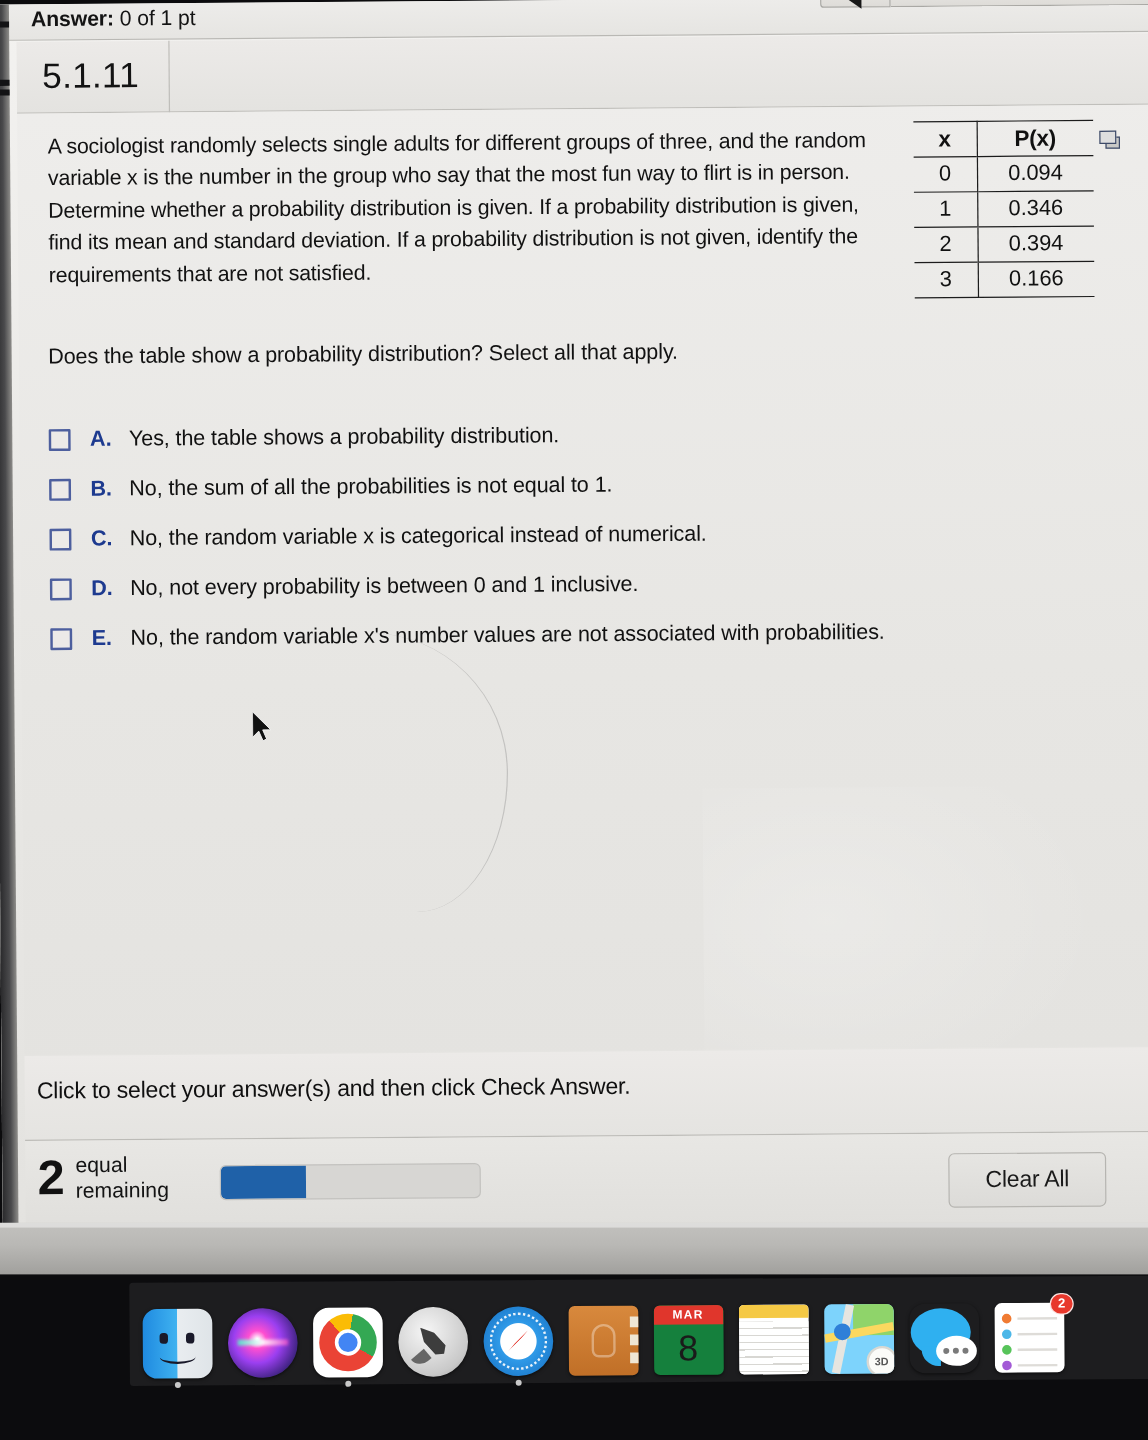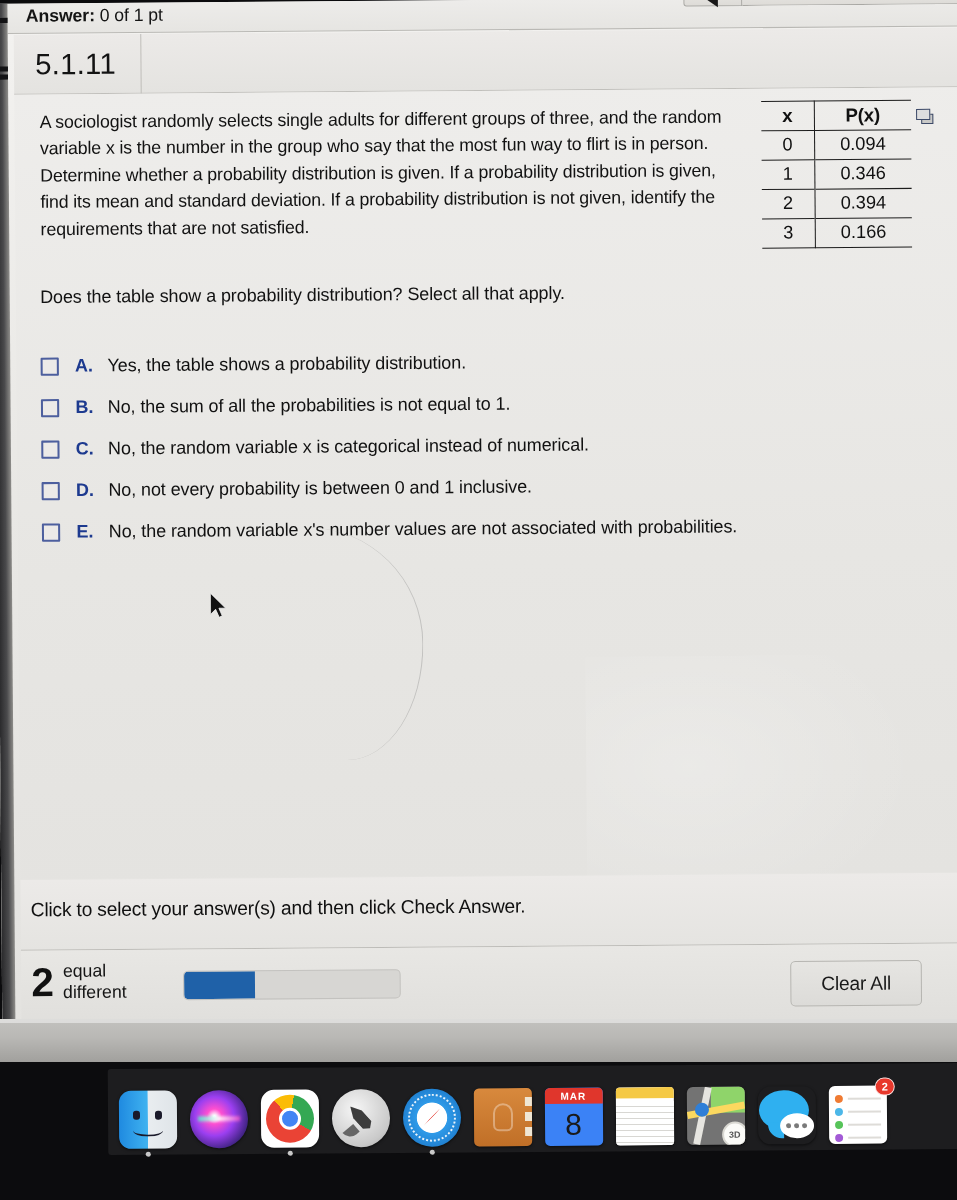--- a/index.html
+++ b/index.html
@@ -439,33 +439,33 @@
   .ic-contacts .tab3 { position:absolute; right:-2px; top:39px; width:9px; height:9px; background:#efe6d4; }
   .ic-contacts .person { position:absolute; left:19px; top:15px; width:20px; height:28px;
      border:2px solid rgba(255,255,255,0.35); border-radius:10px 10px 6px 6px; }
 
   .ic-mail { background:#e8e8e8; border-radius:3px; }
   .ic-mail .stamp { position:absolute; left:4px; top:4px; width:50px; height:50px;
      background: linear-gradient(160deg,#2f7fc8 10%, #6fb5e5 45%, #cc8e4a 60%, #a86a2e 100%); }
   .ic-mail .bird { position:absolute; left:16px; top:22px; width:26px; height:14px;
      background:#e8d8b8; clip-path: polygon(0 60%, 40% 0, 100% 40%, 60% 100%); }
 
-  .ic-calendar { background:#3b82f6; border-radius:5px;text-align:right; }
+  .ic-calendar { background:#15803d; border-radius:5px;text-align:right; }
   .ic-calendar .cal-head { position:absolute; left:0; top:0; width:58px; height:16px;
      background:#e0362c; color:#fff; font-size:10px; font-weight:bold; letter-spacing:1px;
      display:flex; align-items:center; justify-content:center; }
   .ic-calendar .cal-day { position:absolute; left:0; top:16px; width:58px; height:42px;
      color:#1a1a1a; font-size:30px; display:flex; align-items:center; justify-content:center; }
 
   .ic-notes { background:#fff; border-radius:4px; }
   .ic-notes .n-head { position:absolute; left:0; top:0; width:58px; height:11px; background:#f5c945; }
   .ic-notes .lines { position:absolute; left:0; top:14px; width:58px; height:44px;
      background: repeating-linear-gradient(180deg,#fff 0 5px,#d8d7d3 5px 6px); }
 
-  .ic-maps { background:#737373; border-radius:6px;padding-left:21px; }
+  .ic-maps { background:#7dd3fc; border-radius:6px;padding-left:21px; }
   .ic-maps .green { position:absolute; right:0; top:0; width:34px; height:26px; background:#8fd46a; }
   .ic-maps .road { position:absolute; left:0; top:20px; width:58px; height:7px; background:#fbd85f; transform: rotate(-10deg); }
   .ic-maps .road2 { position:absolute; left:12px; top:0; width:7px; height:58px; background:#e6e5e0; transform: rotate(12deg); }
   .ic-maps .pin { position:absolute; left:8px; top:16px; width:14px; height:14px; border-radius:50%; background:#2f7fd8; }
   .ic-maps .compass { position:absolute; right:-3px; bottom:-3px; width:26px; height:26px; border-radius:50%;
      background:#fbfbf8; border:2px solid #d9d8d2; color:#555; font-size:9px; font-weight:bold;
      display:flex; align-items:center; justify-content:center; }
 
   .ic-messages { border-radius:13px; background:transparent; overflow:visible; }
   .ic-messages .bub-big { position:absolute; left:1px; top:4px; width:50px; height:40px;
@@ -595,21 +595,21 @@
 
       <div class="instruction">
         <span>Click to select your answer(s) and then click Check Answer.</span>
       </div>
 
       <div class="footer">
         <div class="parts">
           <div class="parts-num">2</div>
           <div class="parts-label">
             <div>equal</div>
-            <div>different</div>
+            <div>remaining</div>
           </div>
         </div>
         <div class="progress">
           <div class="progress-fill" id="progress-fill" style="width: 33%; background: rgb(31, 97, 168);"></div>
         </div>
         <div class="clear-btn">Clear All</div>
       </div>
 
     </div>
   </div>

